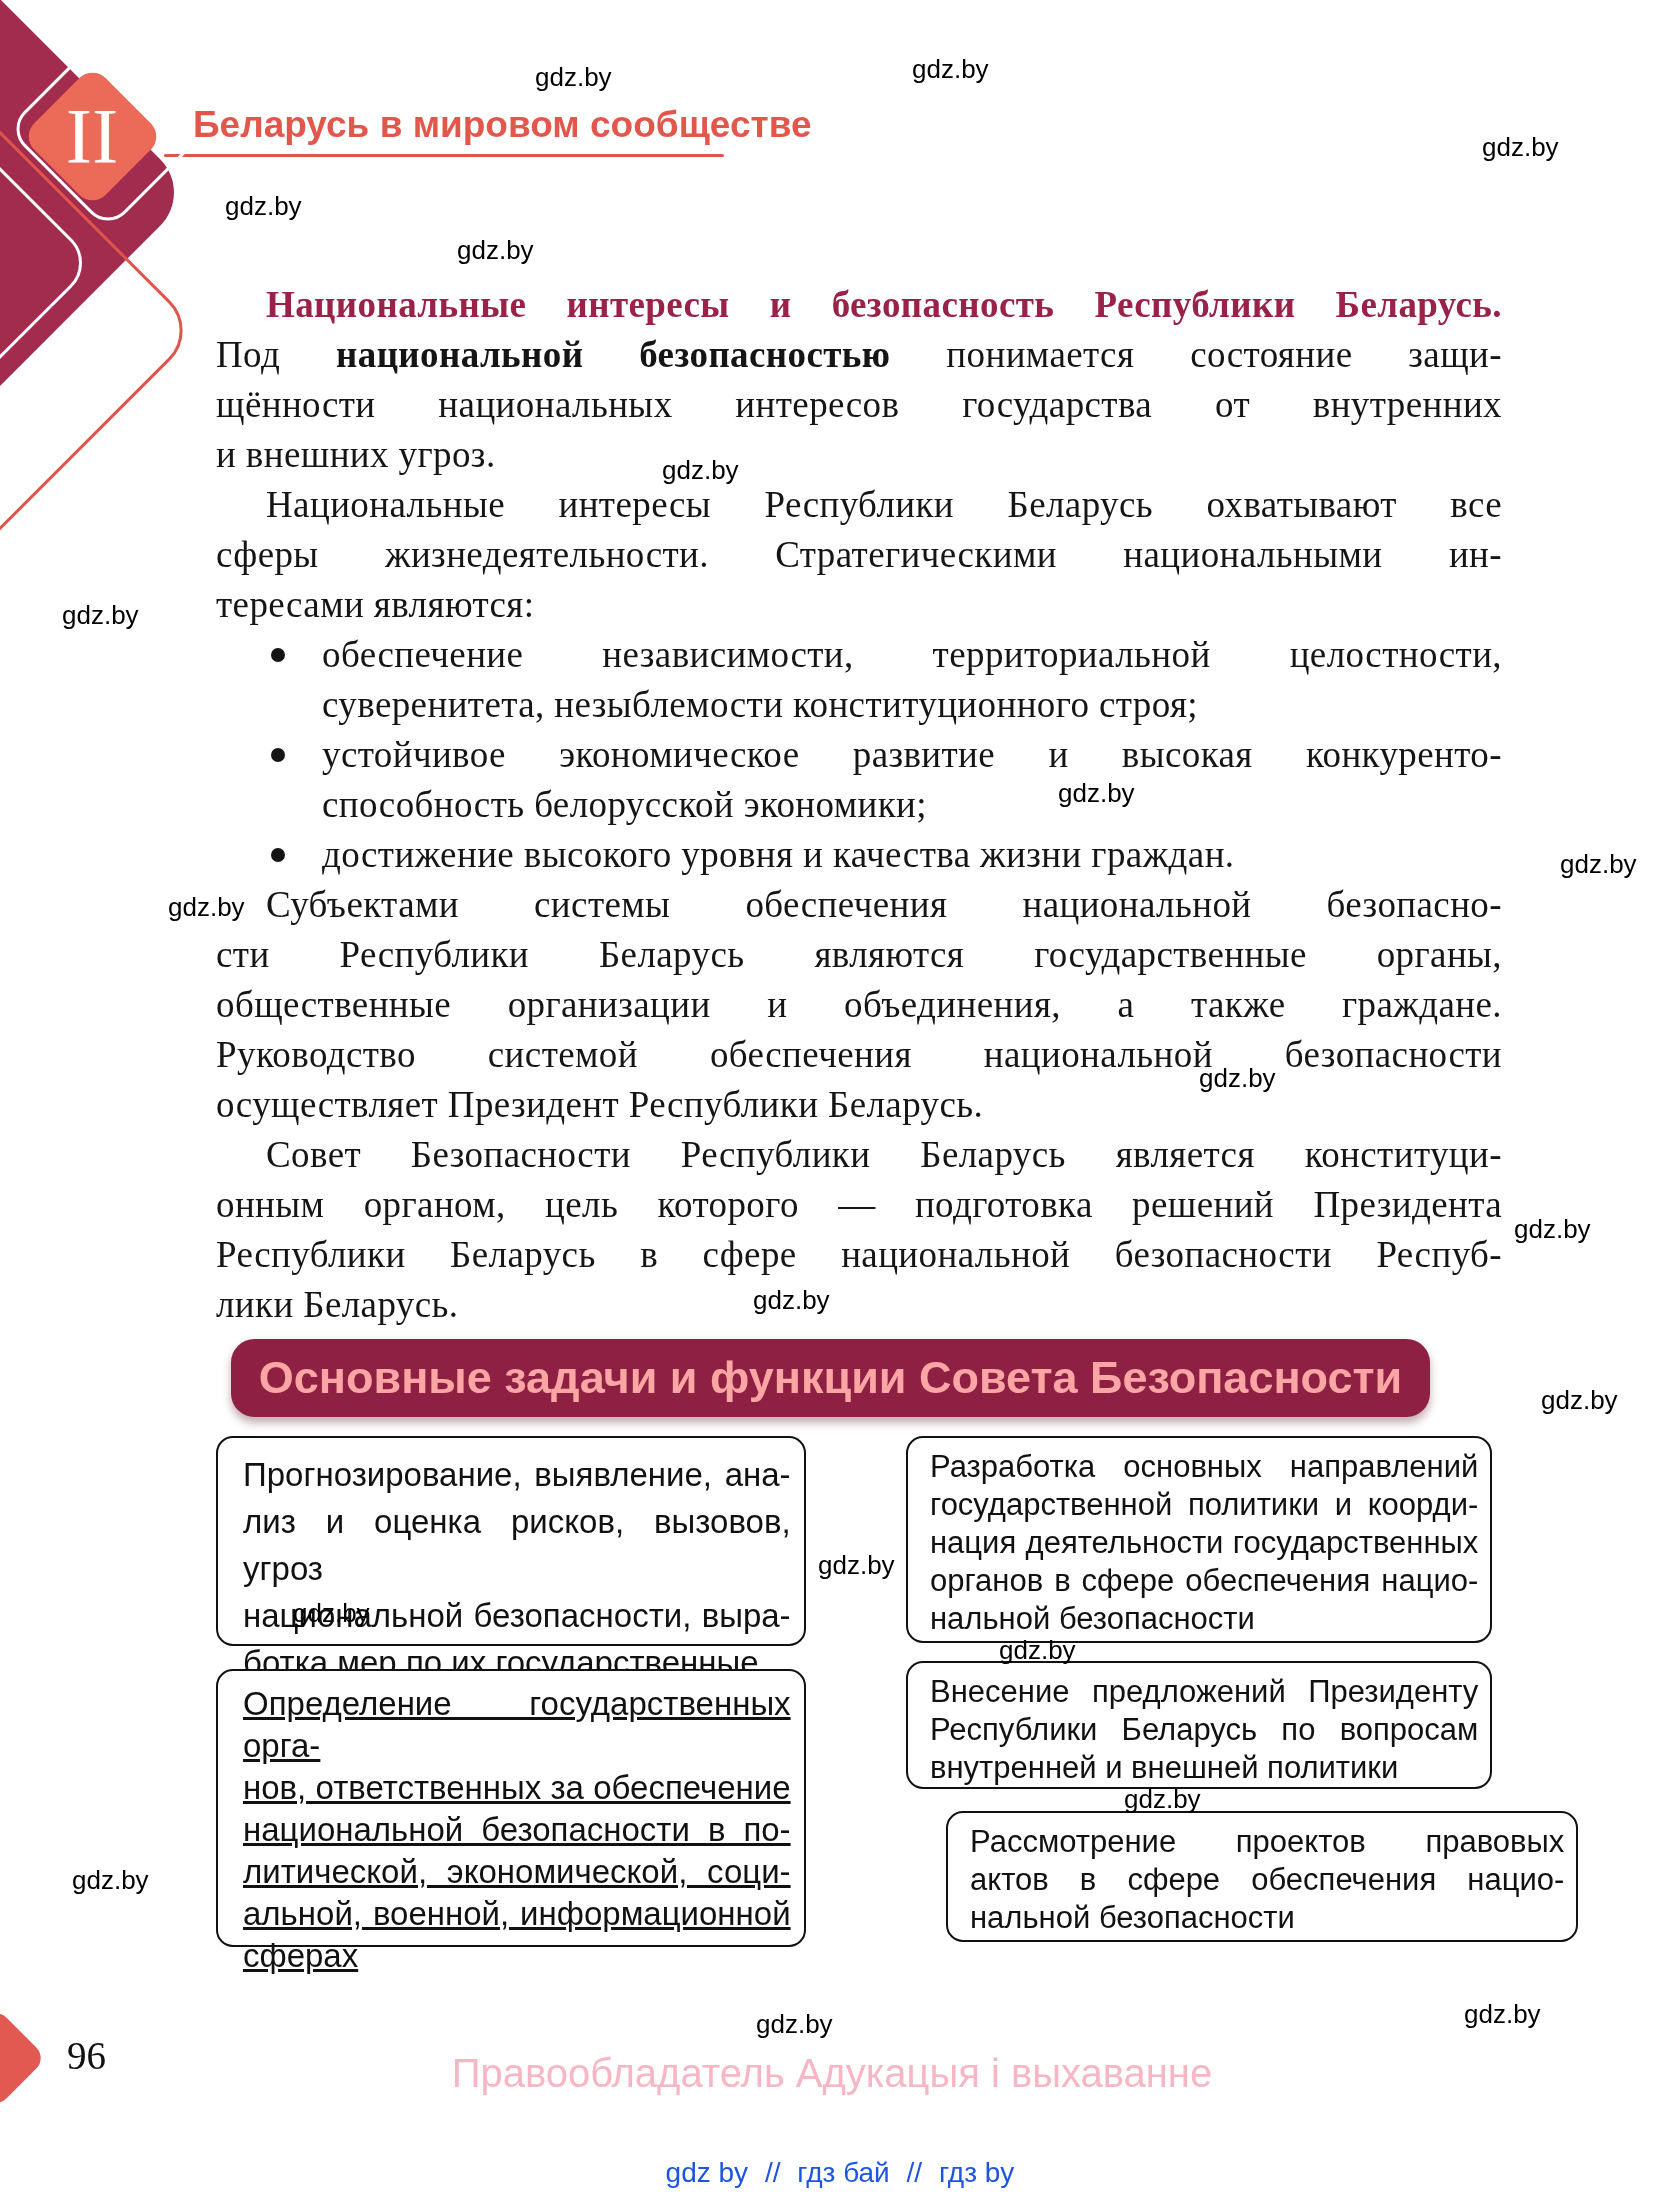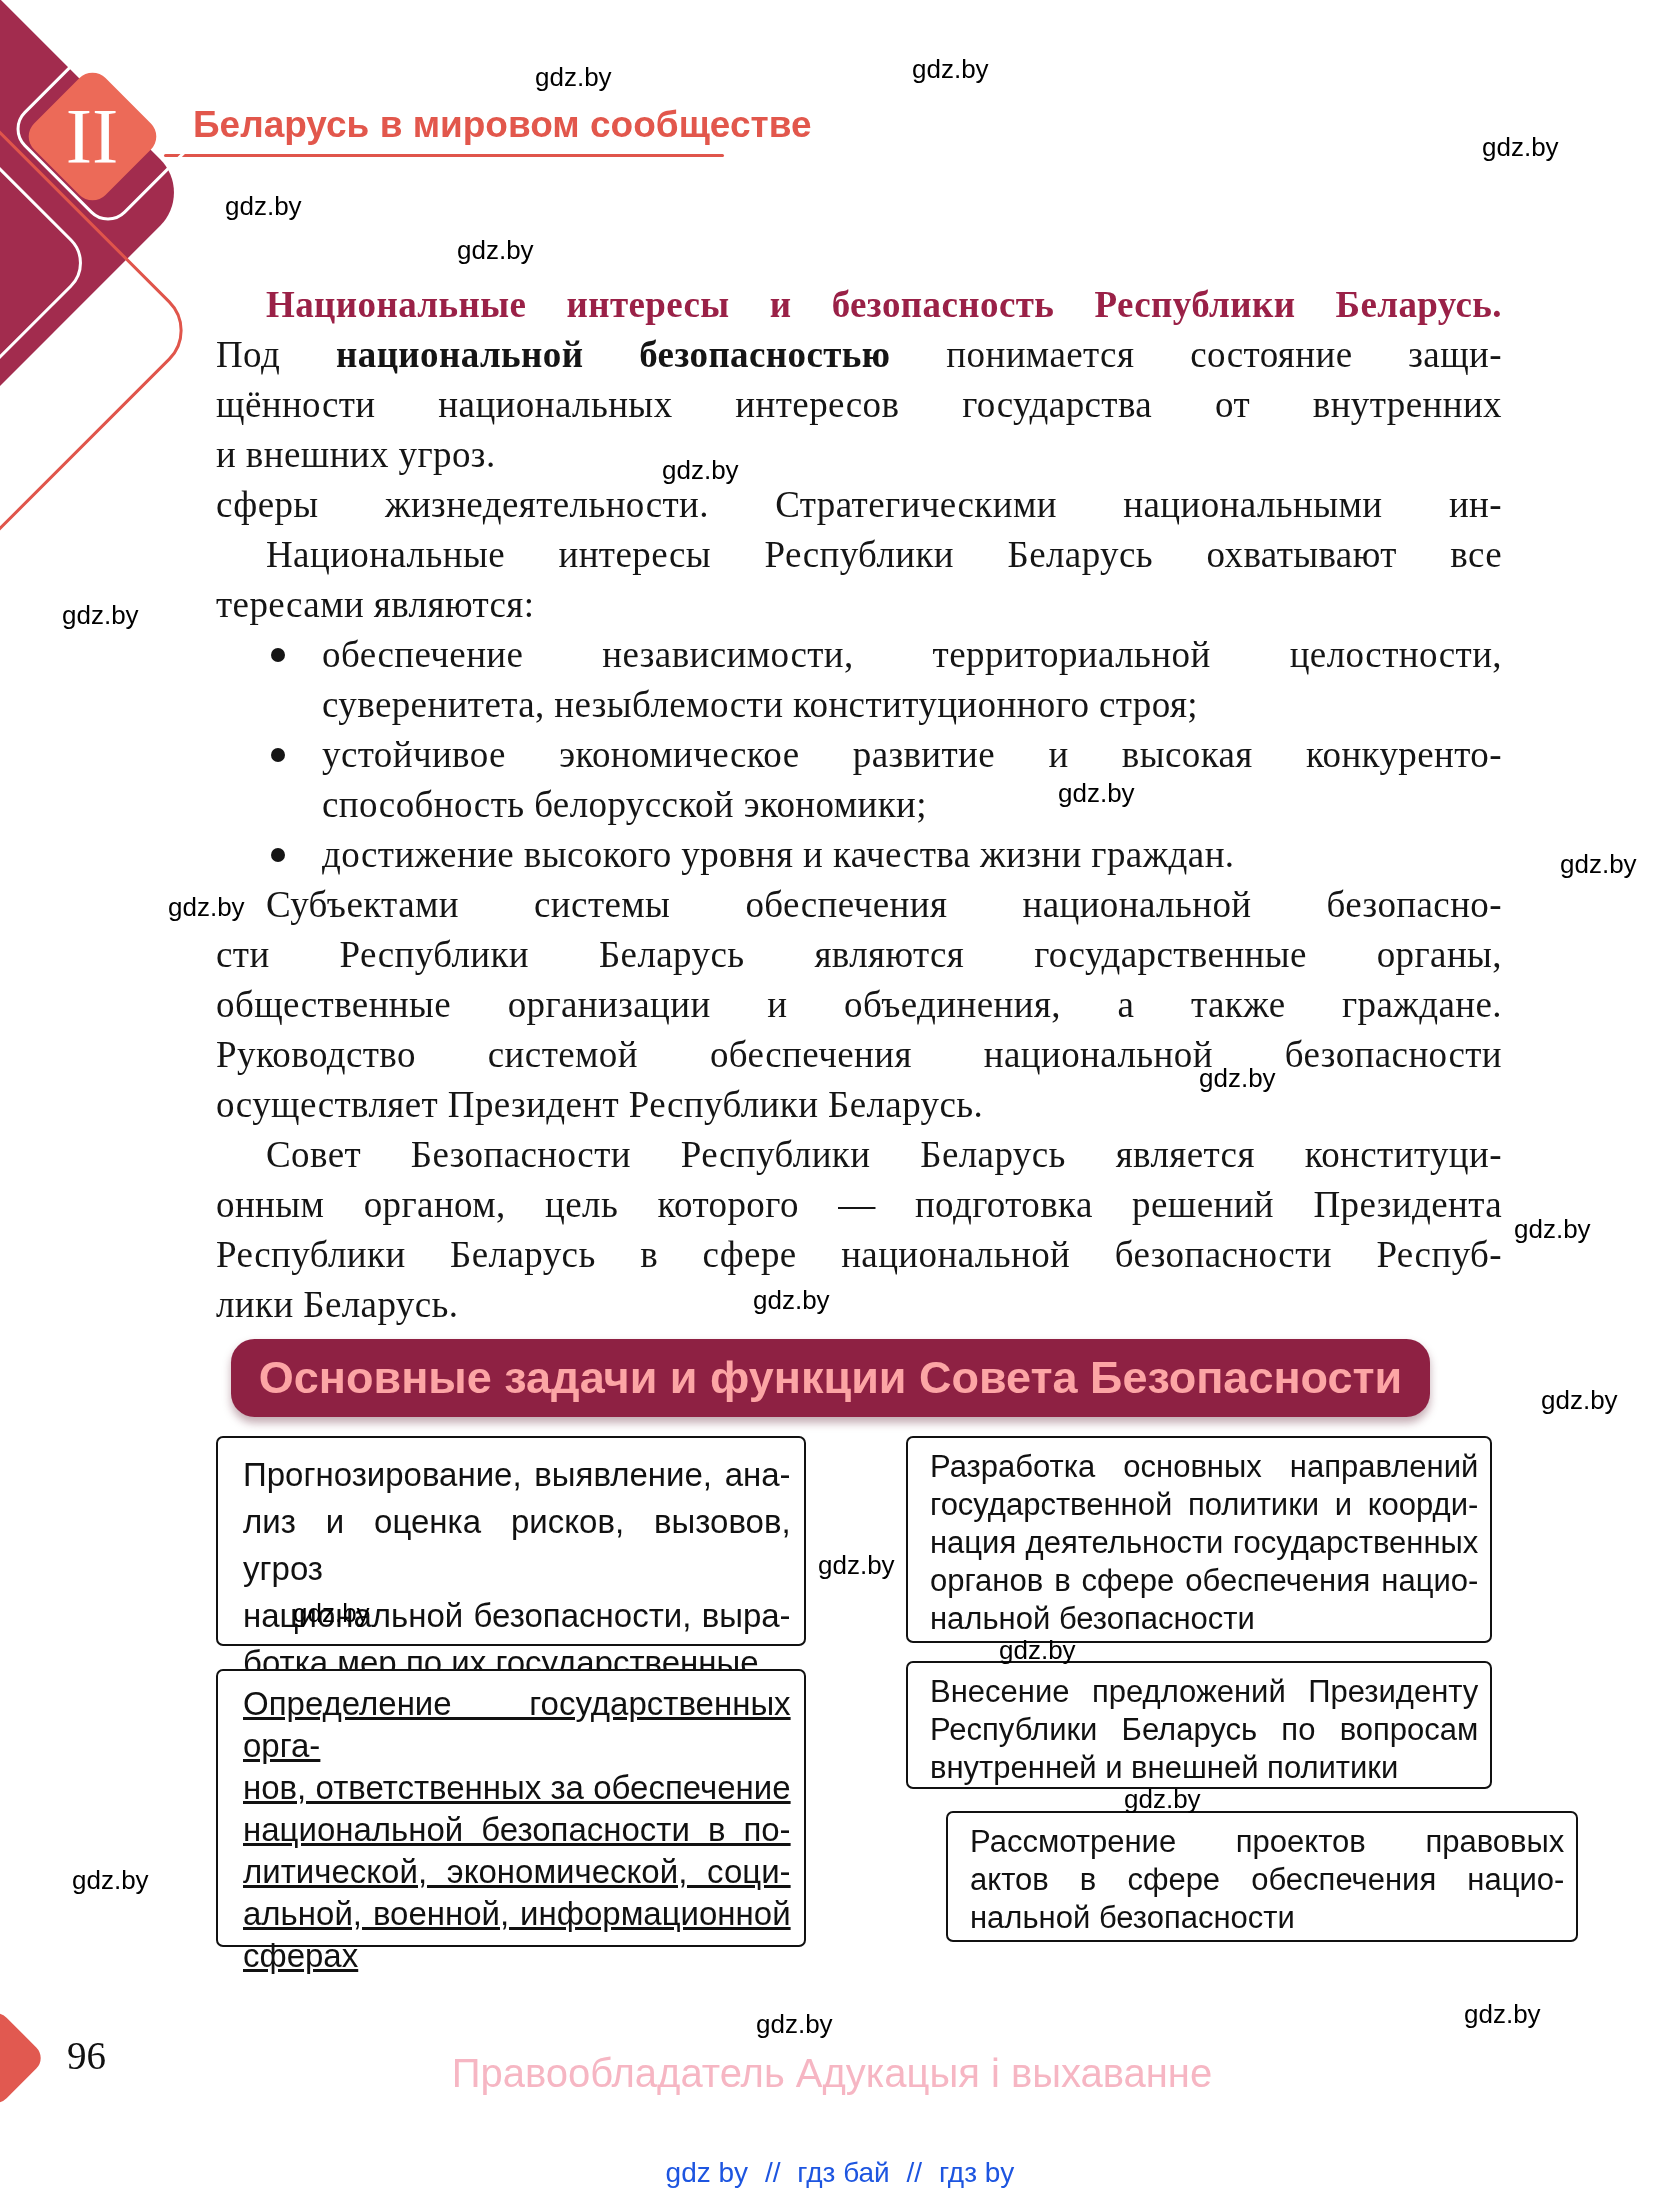--- a/index.html
+++ b/index.html
@@ -38,21 +38,21 @@
   .aline.heading{font-weight:bold;color:var(--heading-maroon,#9a2147);}
   .marker{position:absolute;left:55px;top:17.6px;width:14.3px;height:14.3px;border-radius:50%;
           background:#151515;}
   
   .banner{position:absolute;left:231px;top:1339px;width:1199px;height:78px;
           background:var(--banner-maroon,#8e2143);border-radius:23.5px;text-align:center;
           font:bold 45px/78px "Liberation Sans",sans-serif;color:#fca5a5;
           box-shadow:0 5.9px 8.4px rgba(90,20,40,.35);}
   
   .sbox{position:absolute;box-sizing:border-box;background:#fff;border:2.5px solid #111;
-        border-radius:7px;font-family:"Liberation Sans",sans-serif;color:#111;}
+        border-radius:17px;font-family:"Liberation Sans",sans-serif;color:#111;}
   .bline{text-align:justify;text-align-last:justify;}
   .bline.last{text-align-last:auto;}
   #box-l1{left:216px;top:1436px;width:590px;height:210px;padding:13.4px 13.4px 0 25px;
           font-size:33px;line-height:47px;}
   #box-l2{left:216px;top:1669px;width:590px;height:278px;padding:11.7px 13.4px 0 25px;
           font-size:33px;line-height:42px;text-decoration:underline;}
   #box-r1{left:906px;top:1436px;width:586px;height:207px;padding:10px 11.7px 0 22px;
           font-size:31px;line-height:38px;}
   #box-r2{left:906px;top:1661px;width:586px;height:128px;padding:10px 11.7px 0 22px;
           font-size:31px;line-height:38px;}
@@ -84,22 +84,22 @@
     <div class="shape sh-salmon"></div>
     <div class="chapter-num">II</div>
   </div>
   <div class="chapter-title">Беларусь в мировом сообществе</div>
 
   <div id="article" class="article">
       <div class="aline heading indent">Национальные интересы и безопасность Республики Беларусь.</div>
       <div class="aline">Под <b>национальной безопасностью</b> понимается состояние защи-</div>
       <div class="aline">щённости национальных интересов государства от внутренних</div>
       <div class="aline last">и внешних угроз.</div>
+      <div class="aline indent">Национальные интересы Республики Беларусь охватывают все</div>
       <div class="aline">сферы жизнедеятельности. Стратегическими национальными ин-</div>
-      <div class="aline indent">Национальные интересы Республики Беларусь охватывают все</div>
       <div class="aline last">тересами являются:</div>
       <div class="aline bullet"><span class="marker"></span>обеспечение независимости, территориальной целостности,</div>
       <div class="aline bullet last">суверенитета, незыблемости конституционного строя;</div>
       <div class="aline bullet"><span class="marker"></span>устойчивое экономическое развитие и высокая конкуренто-</div>
       <div class="aline bullet last">способность белорусской экономики;</div>
       <div class="aline bullet last"><span class="marker"></span>достижение высокого уровня и качества жизни граждан.</div>
       <div class="aline indent">Субъектами системы обеспечения национальной безопасно-</div>
       <div class="aline">сти Республики Беларусь являются государственные органы,</div>
       <div class="aline">общественные организации и объединения, а также граждане.</div>
       <div class="aline">Руководство системой обеспечения национальной безопасности</div>

